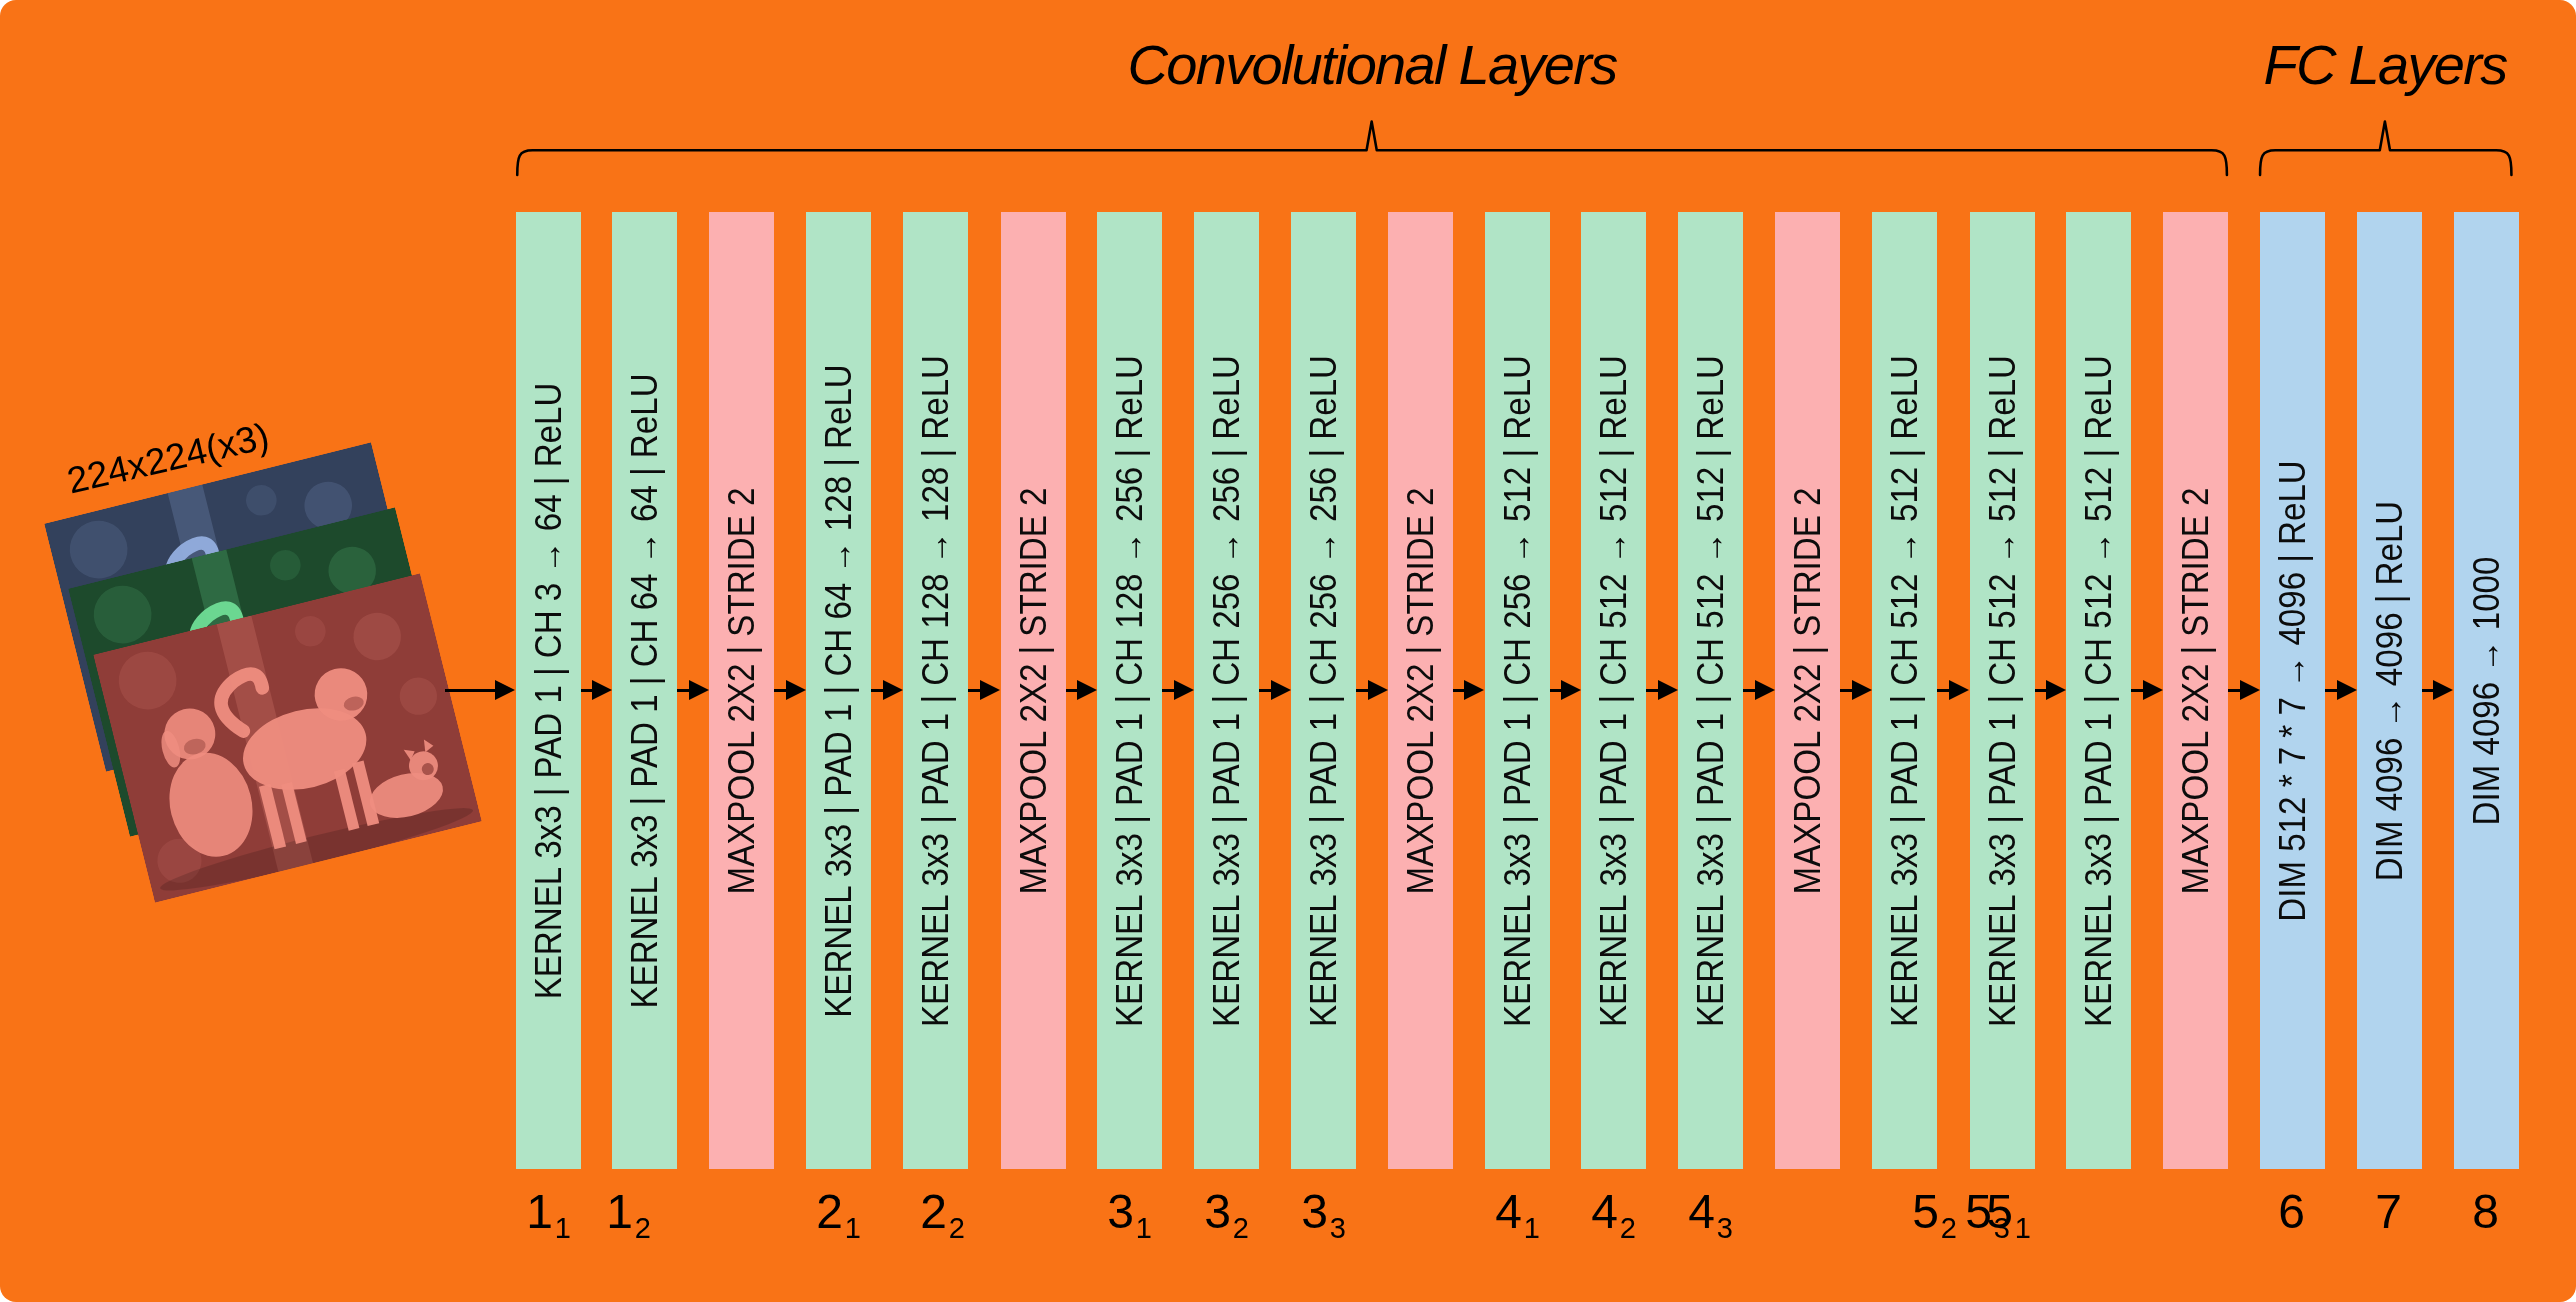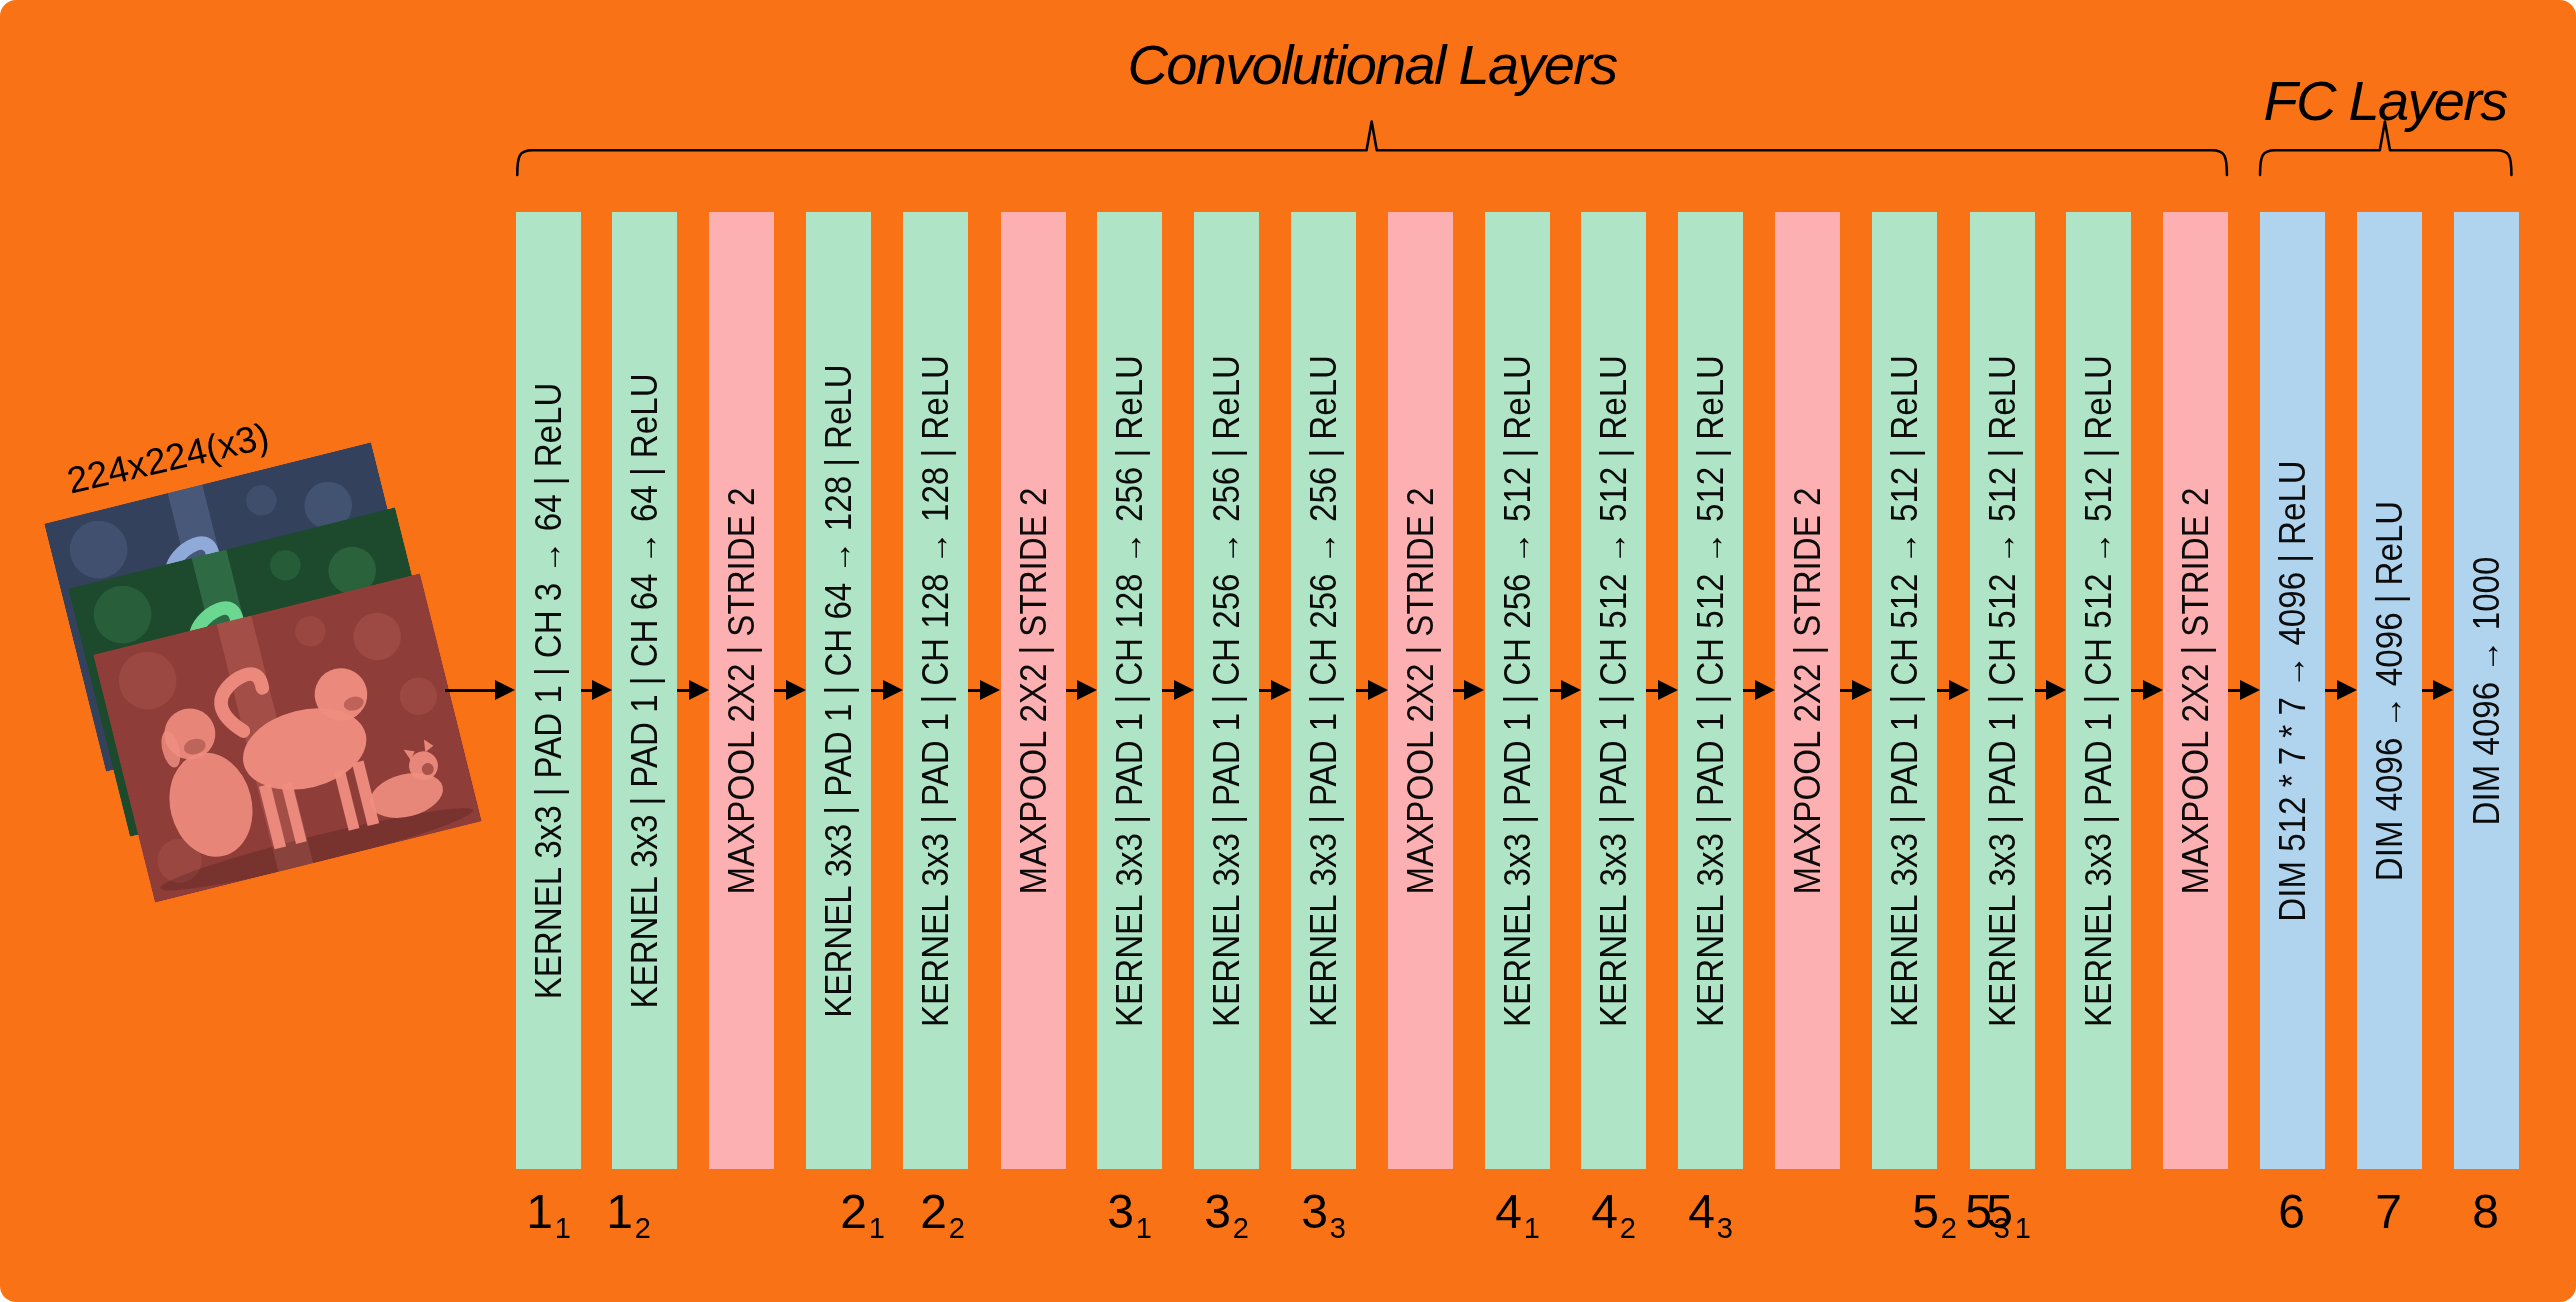--- a/index.html
+++ b/index.html
@@ -7,21 +7,21 @@
     position:relative;width:2576px;height:1302px;background:#f97316;
     font-family:"Liberation Sans",sans-serif;color:#000;overflow:hidden;border-radius:16px;
   }
   .overlay{position:absolute;left:0;top:0;width:2576px;height:1302px;pointer-events:none;}
   .brace{stroke:#000;stroke-width:3;fill:none;stroke-linejoin:round;stroke-linecap:round;}
   .title{
     position:absolute;top:32px;transform:translateX(-50%);
     font-style:italic;font-size:56px;letter-spacing:-1.7px;white-space:nowrap;color:#000;
   }
   .title.conv{left:1372px;}
-  .title.fc{left:2385px;margin-top:36px;}
+  .title.fc{left:2385px;}
 
   .bar{position:absolute;top:212px;width:65px;height:957px;}
   .bar.conv{background:#B0E4C6;}
   .bar.pool{background:#FCB0B1;}
   .bar.fc{background:#B1D4EE;}
   .bartext{
     position:absolute;top:50%;left:50%;
     transform:translate(-50%,-50%) rotate(-90deg) scaleX(0.92);
     white-space:nowrap;font-size:36px;letter-spacing:0;color:#0c0c0c;
   }
@@ -191,21 +191,21 @@
     </div>
   <div class="bar fc" style="left:2357px">
       <span class="bartext">DIM 4096 → 4096 | ReLU</span>
     </div>
   <div class="bar fc" style="left:2454px">
       <span class="bartext">DIM 4096 → 1000</span>
     </div>
 
   <div class="idx" style="left:516px"><span class="m">1</span><span class="s">1</span></div>
   <div class="idx" style="left:596px"><span class="m">1</span><span class="s">2</span></div>
-  <div class="idx" style="left:830px"><span class="m">2</span><span class="s">1</span></div>
+  <div class="idx" style="left:806px"><span class="m">2</span><span class="s">1</span></div>
   <div class="idx" style="left:910px"><span class="m">2</span><span class="s">2</span></div>
   <div class="idx" style="left:1097px"><span class="m">3</span><span class="s">1</span></div>
   <div class="idx" style="left:1194px"><span class="m">3</span><span class="s">2</span></div>
   <div class="idx" style="left:1291px"><span class="m">3</span><span class="s">3</span></div>
   <div class="idx" style="left:1485px"><span class="m">4</span><span class="s">1</span></div>
   <div class="idx" style="left:1581px"><span class="m">4</span><span class="s">2</span></div>
   <div class="idx" style="left:1678px"><span class="m">4</span><span class="s">3</span></div>
   <div class="idx" style="left:1976px"><span class="m">5</span><span class="s">1</span></div>
   <div class="idx" style="left:1902px"><span class="m">5</span><span class="s">2</span></div>
   <div class="idx" style="left:1955px"><span class="m">5</span><span class="s">3</span></div>

